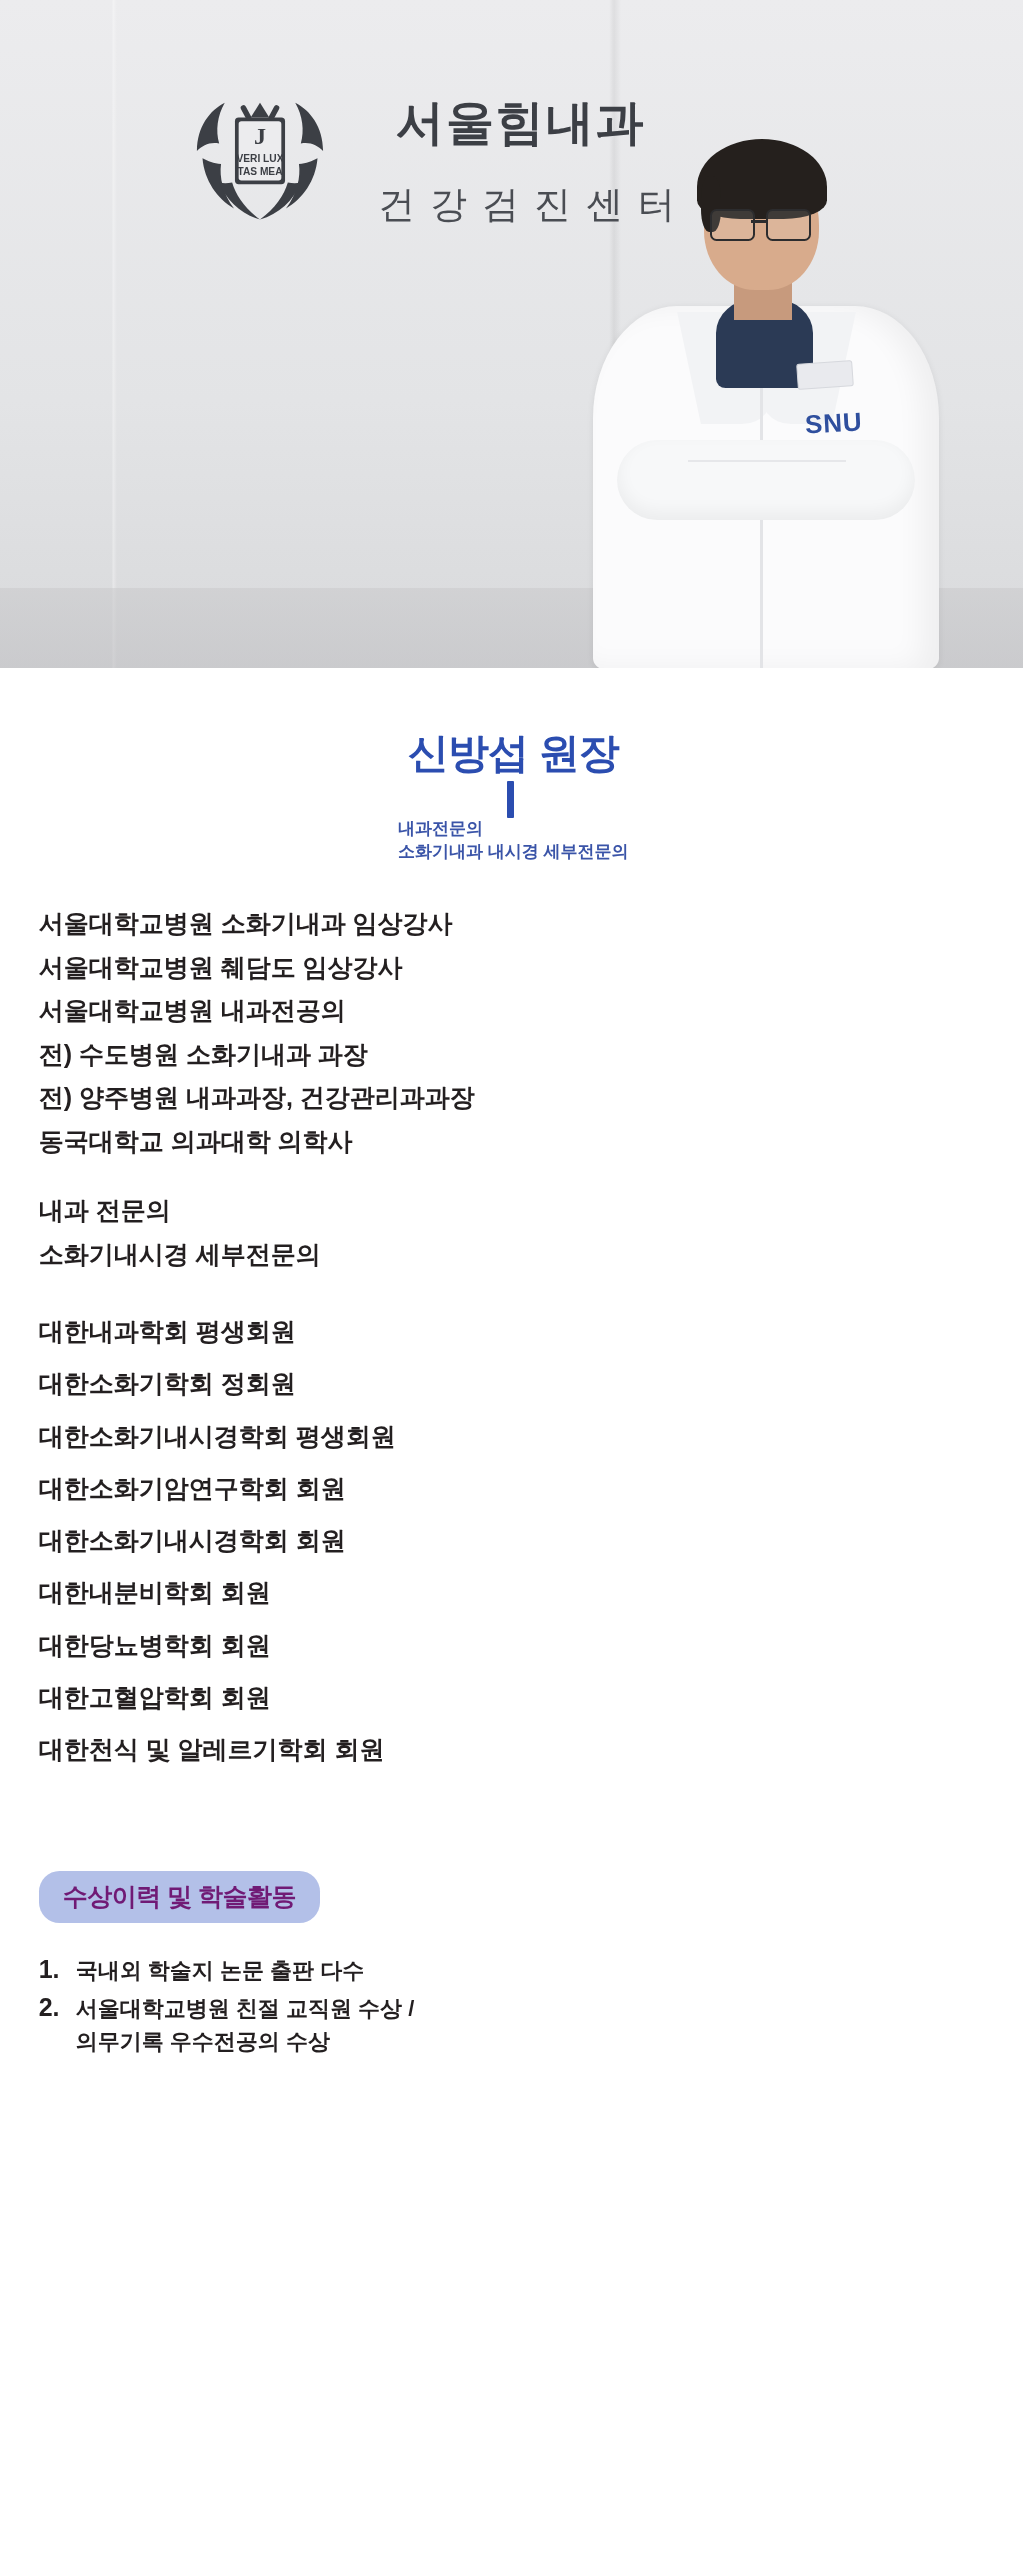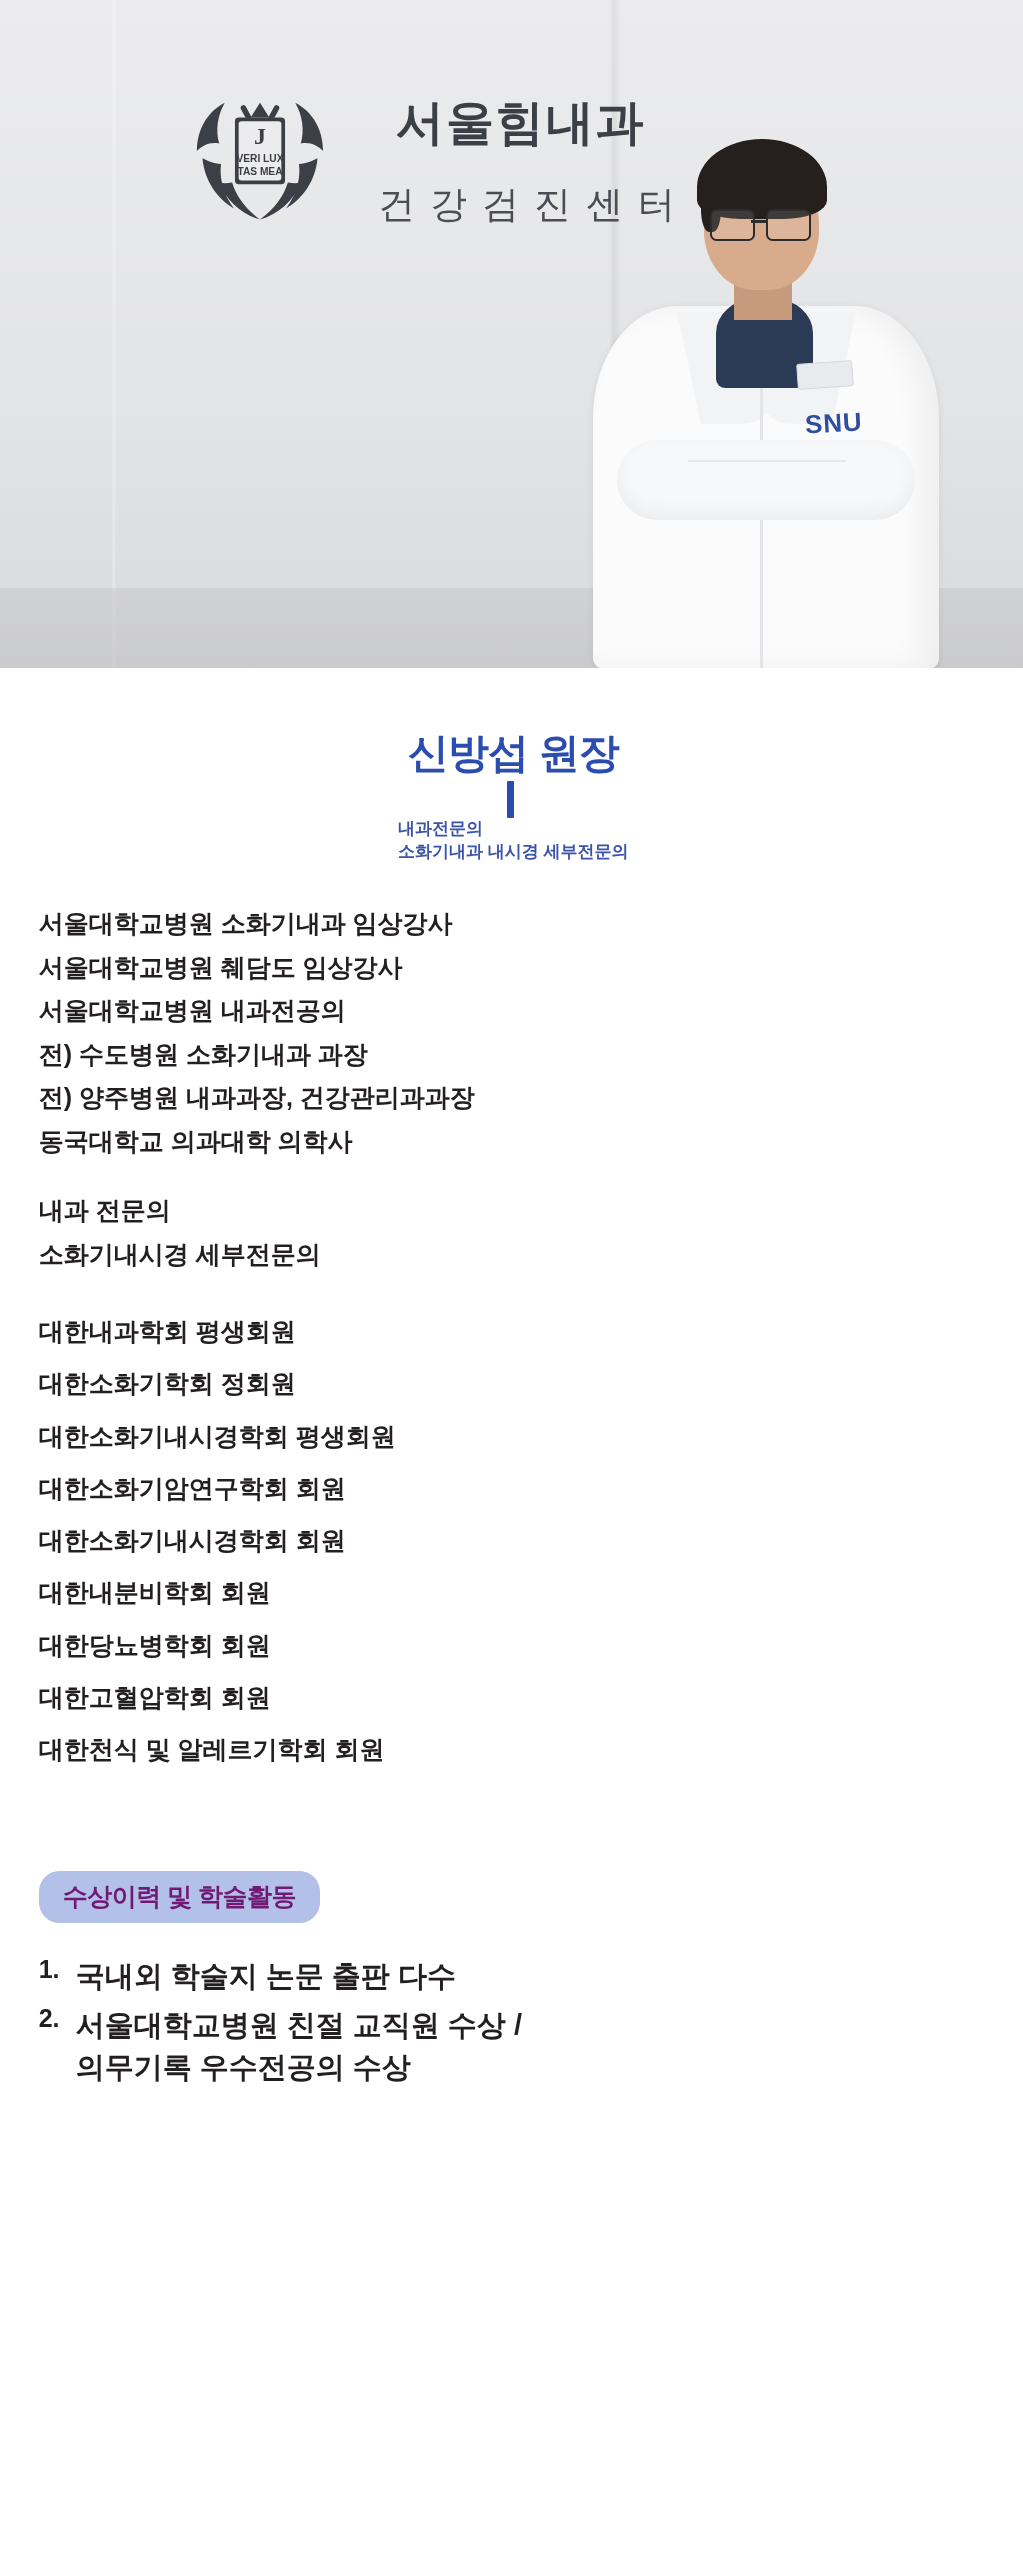--- a/index.html
+++ b/index.html
@@ -271,21 +271,21 @@
   }
   .award-num {
     font-size: 25px;
     font-weight: 700;
     color: #231f20;
     width: 37px;
     flex: 0 0 37px;
     text-align: left;
   }
   .award-text {
-    font-size: 29px;
+    font-size: 22px;
     font-weight: 700;
     color: #231f20;
     line-height: 1.48;
     white-space: pre-line;
   }
   .bottom-pad { height: 37px; }
 </style>
 </head>
 <body>
 

